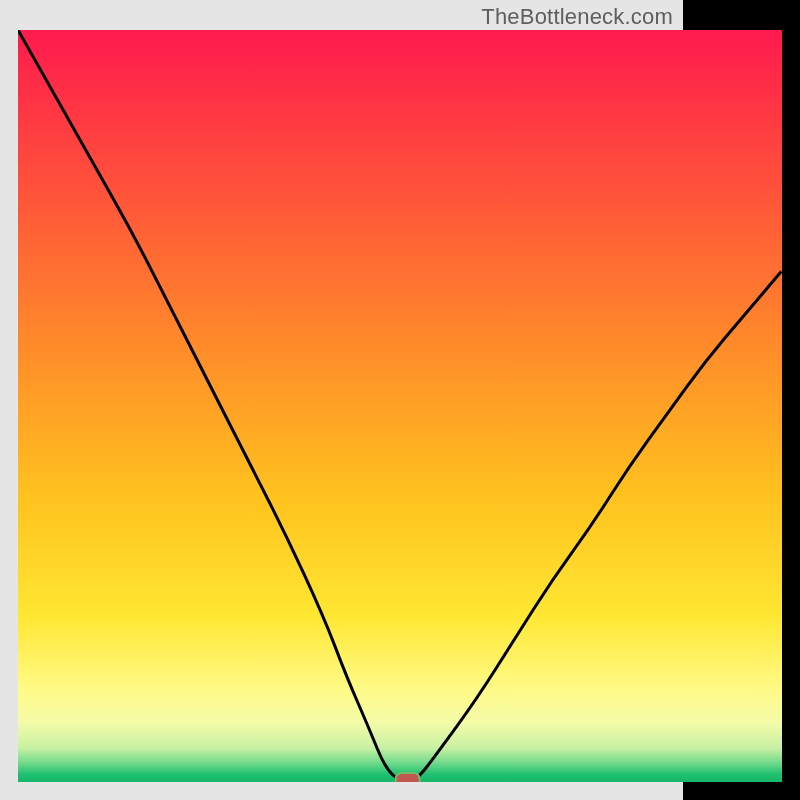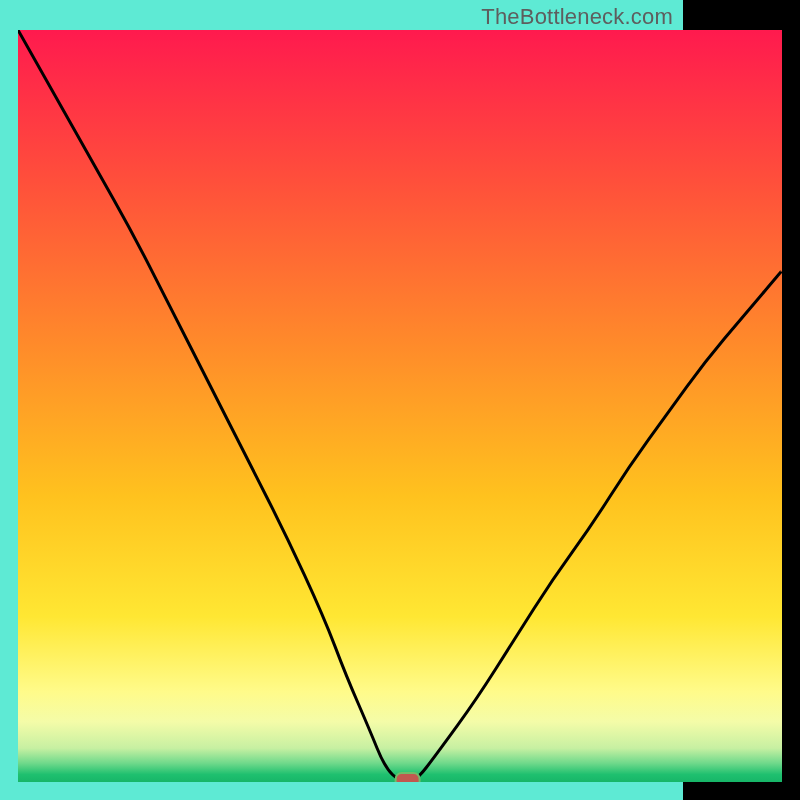--- a/index.html
+++ b/index.html
@@ -10,21 +10,21 @@
     background: #000;
     font-family: Arial, Helvetica, sans-serif;
     overflow: hidden;
   }
   .frame {
     position: absolute;
     left: 0;
     top: 0;
     width: 683px;
     height: 800px;
-    background: #5eead4;
+    background: #e5e5e5;
   }
   .watermark {
     position: absolute;
     top: 4px;
     right: 10px;
     color: #5e5e5e;
     font-size: 22px;
     font-weight: 500;
     letter-spacing: 0.2px;
     user-select: none;

